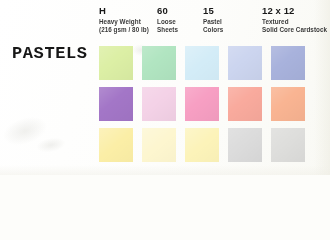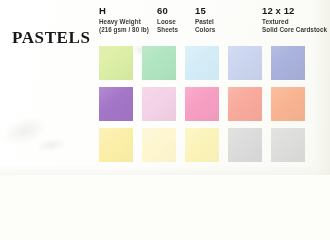--- a/index.html
+++ b/index.html
@@ -19,26 +19,26 @@
     width: 330px;
     height: 175px;
     background: linear-gradient(105deg, #ffffff 0%, #fdfdfb 55%, #f9f9f4 100%);
     box-sizing: border-box;
   }
 
   
   .brand-title {
     position: absolute;
     left: 12px;
-    top: 28px;
+    top: 44px;
     font-size: 17px;
     font-weight: bold;
     letter-spacing: 0.6px;
     color: #171717;
-    font-family: Liberation Serif, serif;
+    font-family: Liberation Mono, monospace;
     white-space: nowrap;
   }
 
   
   .spec-row {
     position: absolute;
     left: 99px;
     top: 5px;
     width: 228px;
     height: 36px;
@@ -62,21 +62,21 @@
     line-height: 8.2px;
     letter-spacing: 0.05px;
     white-space: nowrap;
   }
   .spec-sub {
     margin-top: 1.5px;
   }
 
   .spec-col-0 { left: 0px; }
   .spec-col-1 { left: 58px; }
-  .spec-col-2 { left: 96px; }
+  .spec-col-2 { left: 104px; }
   .spec-col-3 { left: 143px; margin-left: 20px; }
 
   
   .swatch-grid {
     position: absolute;
     left: 99px;
     top: 46px;
   }
   .swatch-row {
     display: flex;

